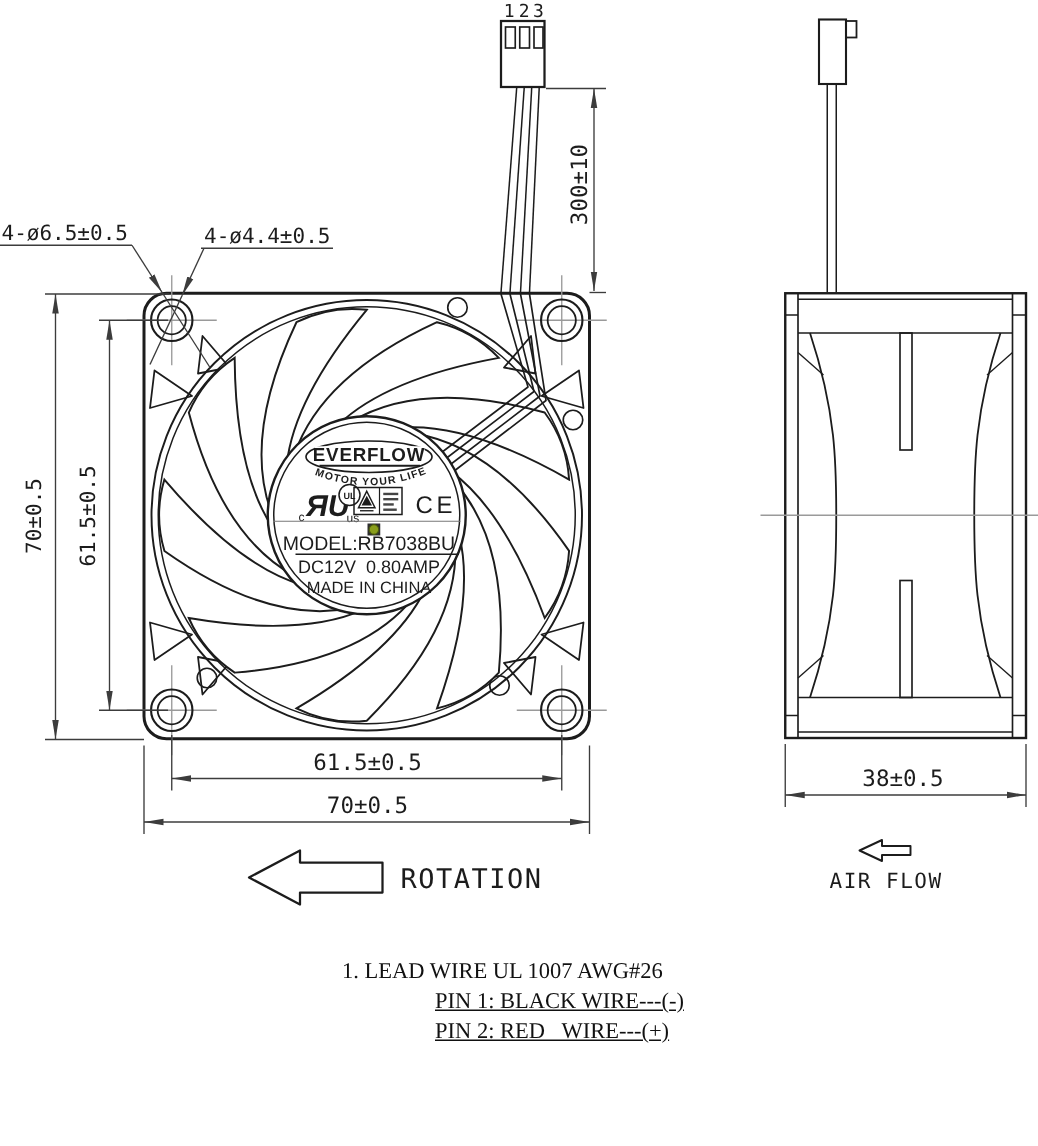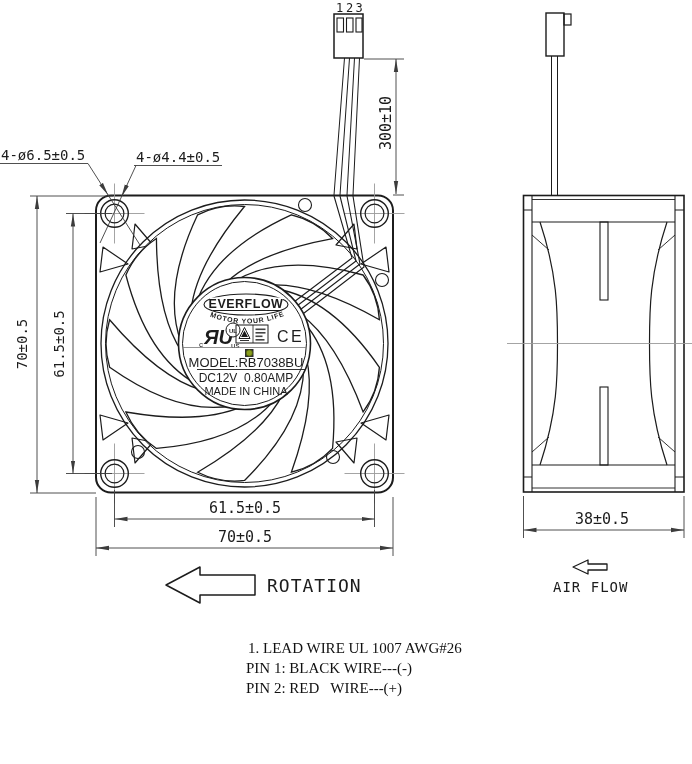--- a/index.html
+++ b/index.html
@@ -9,22 +9,22 @@
   svg text{fill:#1c1c1c;}
   .dimtxt{font-family:"DejaVu Sans Mono",monospace;font-size:14px;}
   .dimtxt-lg{font-family:"DejaVu Sans Mono",monospace;font-size:15px;}
   .pintxt{font-family:"DejaVu Sans Mono",monospace;font-size:12px;}
   .captxt{font-family:"DejaVu Sans Mono",monospace;font-size:18px;letter-spacing:1px;}
   .captxt-sm{font-family:"DejaVu Sans Mono",monospace;font-size:14px;letter-spacing:1px;}
   .hub-sans{font-family:"Liberation Sans","DejaVu Sans",sans-serif;}
   .notes{position:absolute;left:178px;top:638px;font-family:"Liberation Serif","DejaVu Serif",serif;
          font-size:15px;line-height:20px;color:#111;}
   .note-line{white-space:pre;}
-  .ind1{margin-left:70px;}
-  .ind2{margin-left:68px;}
+  .ind1{margin-left:50px;}
+  .ind2{margin-left:112px;text-decoration:underline;}
   .objline{stroke:#1c1c1c;fill:none;}
   .dimline{stroke:#3c3c3c;stroke-width:0.9;fill:none;}
   .ctr{stroke:#9a9a9a;stroke-width:0.9;fill:none;}
 </style>
 </head>
 <body>
 
 <div class="page">
 <svg width="692" height="632" viewBox="0 0 692 632">
   <defs>

